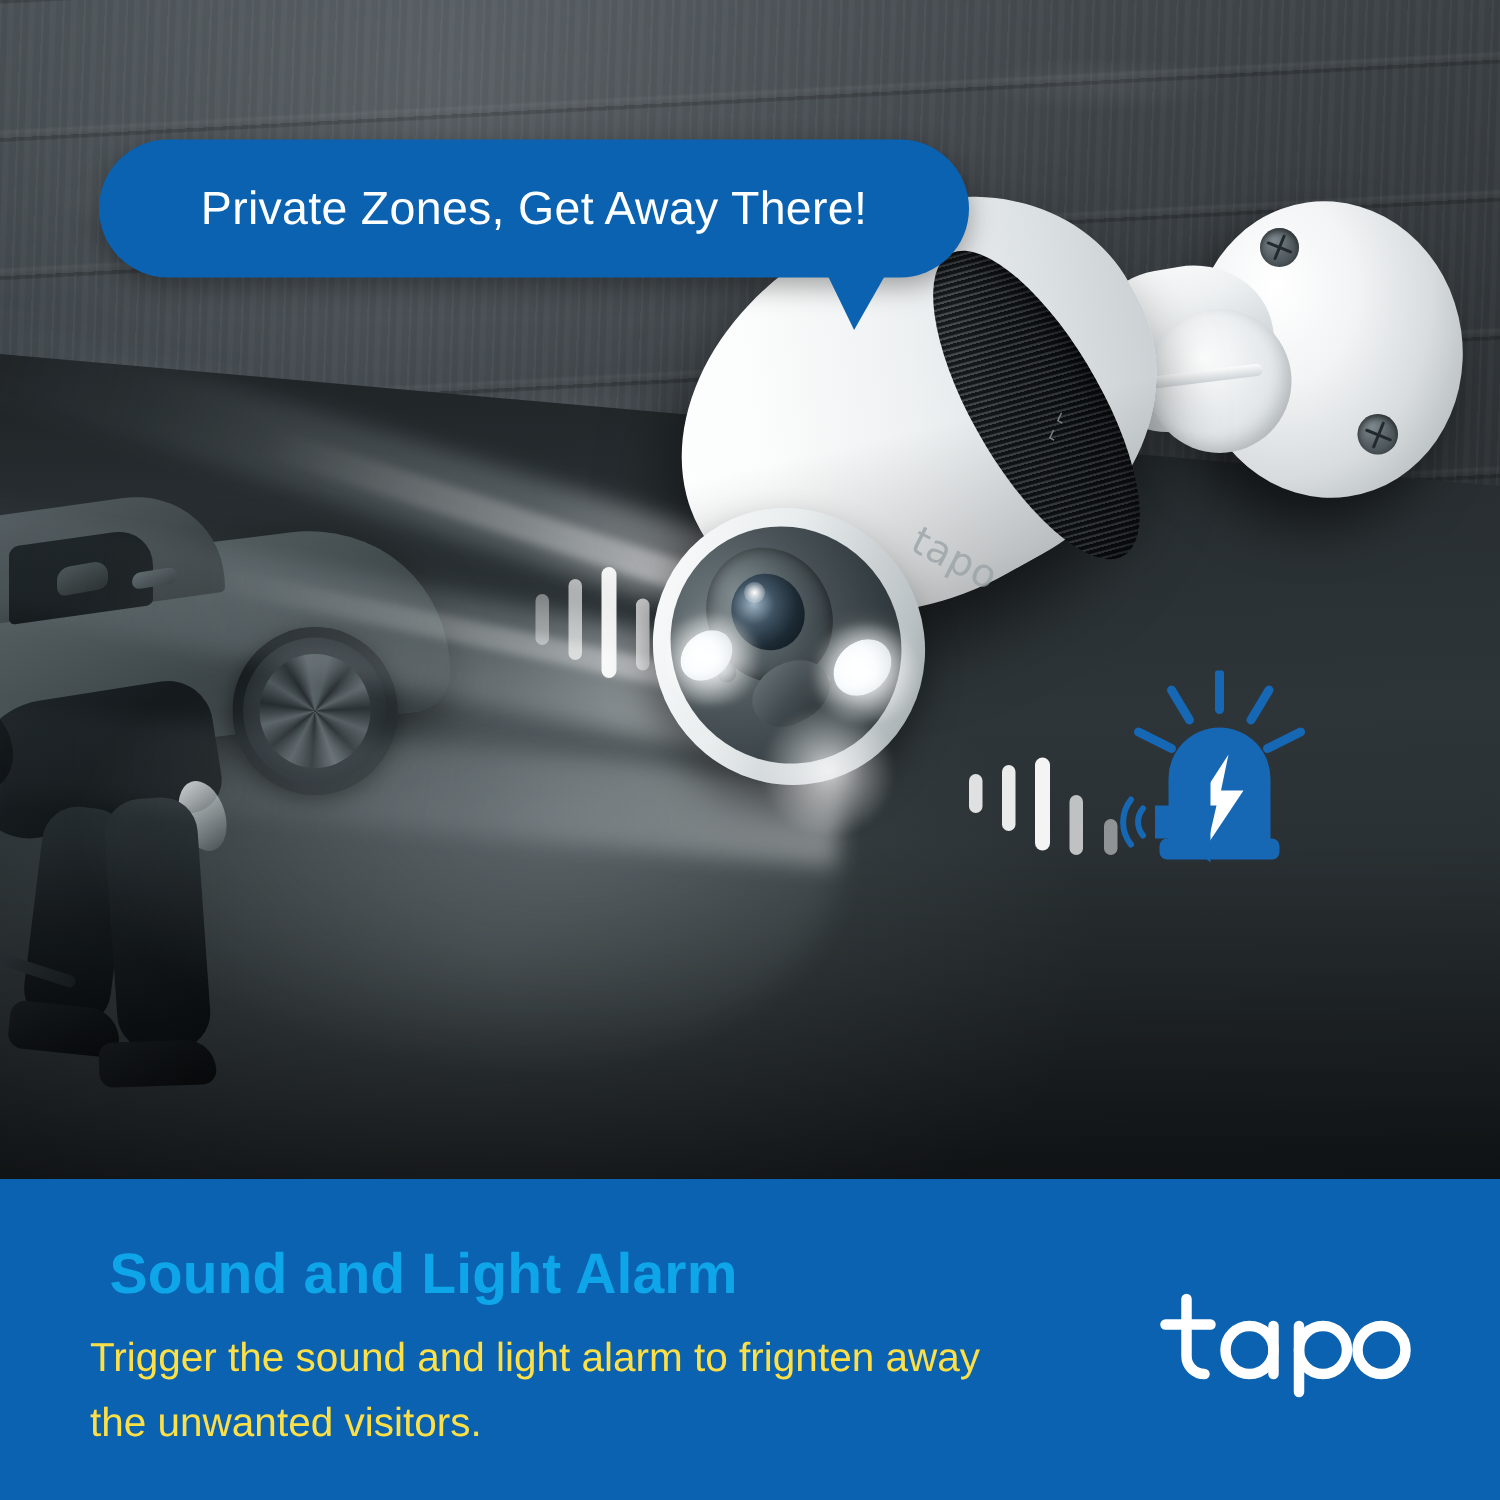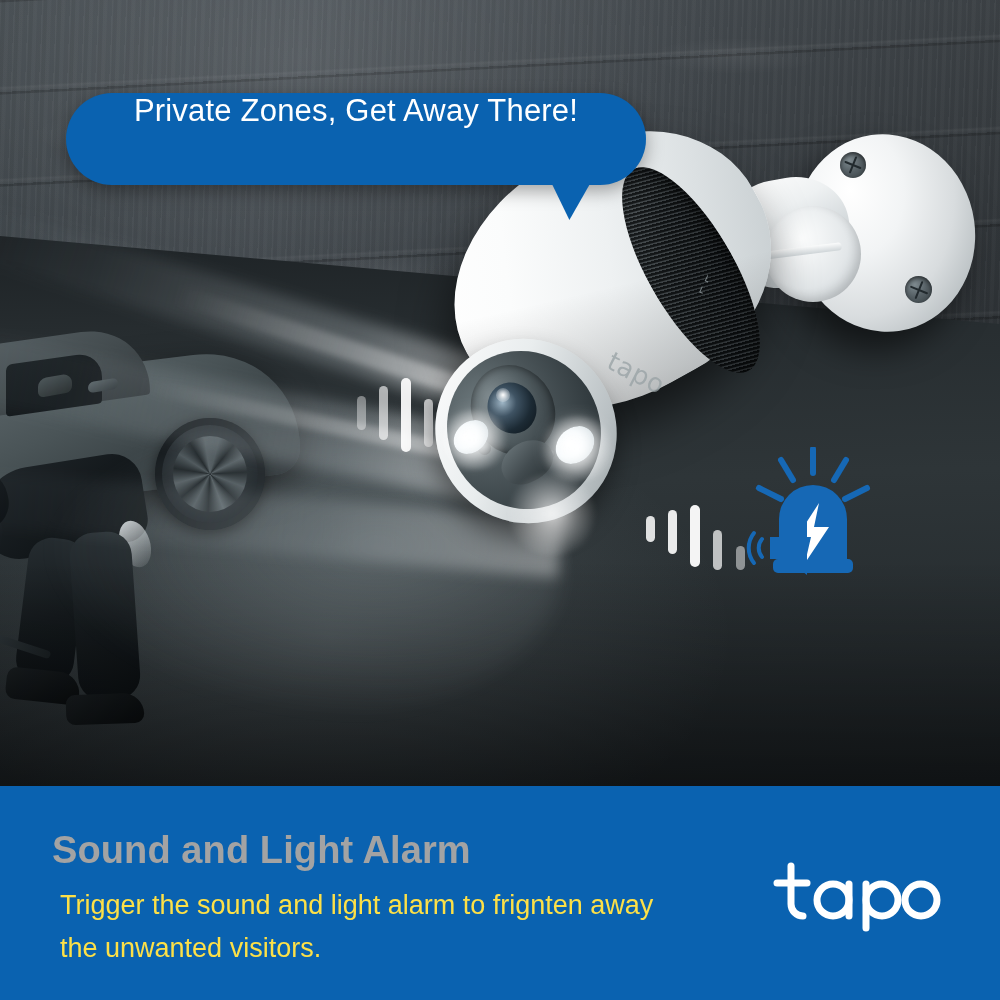--- a/index.html
+++ b/index.html
@@ -246,41 +246,41 @@
     background:linear-gradient(160deg,#6b767a 0%,#424b4f 55%,#2a3235 100%);
     transform:rotate(-29deg);
   }
 
   
   .wavebar{position:absolute;border-radius:6px;background:#ffffff;}
 
   
   .bubble{
     position:absolute;left:66px;top:93px;width:580px;height:92px;border-radius:46px;
-    background:#0a62b0;display:flex;align-items:flex-start;justify-content:center;
+    background:#0a62b0;display:flex;align-items:center;justify-content:center;
     box-shadow:0 6px 18px rgba(0,0,0,.35);
   }
   .bubble-text{
     color:#ffffff;font-size:31px;letter-spacing:.2px;white-space:nowrap;
   }
   .bubble-tail{
     position:absolute;left:551px;top:182px;width:40px;height:38px;
     background:#0a62b0;
     clip-path:polygon(0 0, 100% 0, 46% 100%);
   }
 
   
   .alarm{position:absolute;left:745px;top:447px;width:132px;height:135px;}
 
   
   .banner{
     position:absolute;left:0;top:786px;width:1000px;height:214px;background:#0a62b0;
   }
   .banner-title{
-    position:absolute;left:52px;top:829px;color:#a3a3a3;font-size:38px;font-weight:bold;
+    position:absolute;left:73px;top:829px;color:#0ea5e9;font-size:38px;font-weight:bold;
     letter-spacing:.1px;
   }
   .banner-body{
     position:absolute;left:60px;top:884px;width:630px;color:#fde047;font-size:27px;
     line-height:43px;
   }
   .tapo-logo{
     position:absolute;left:769px;top:860px;width:175px;height:72px;
   }
 </style>

